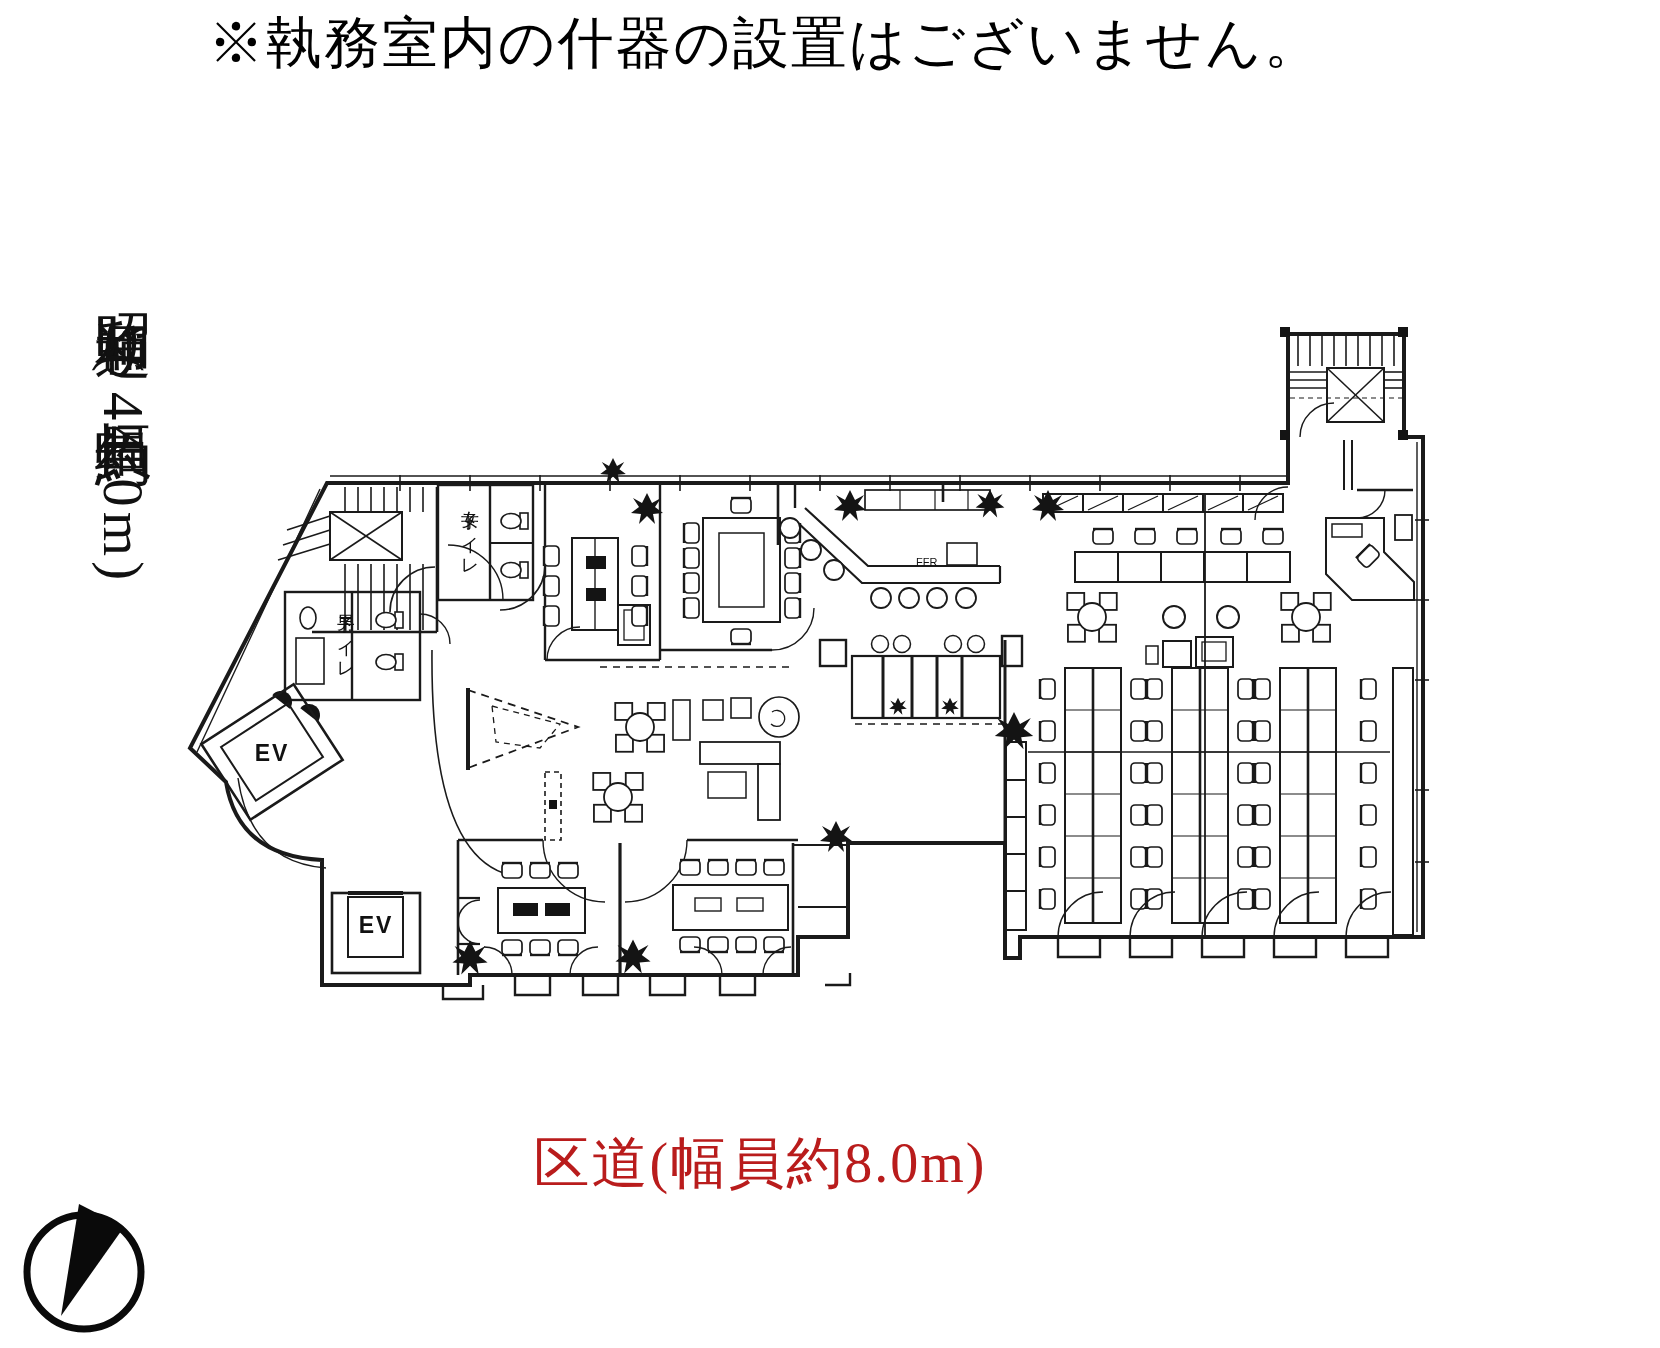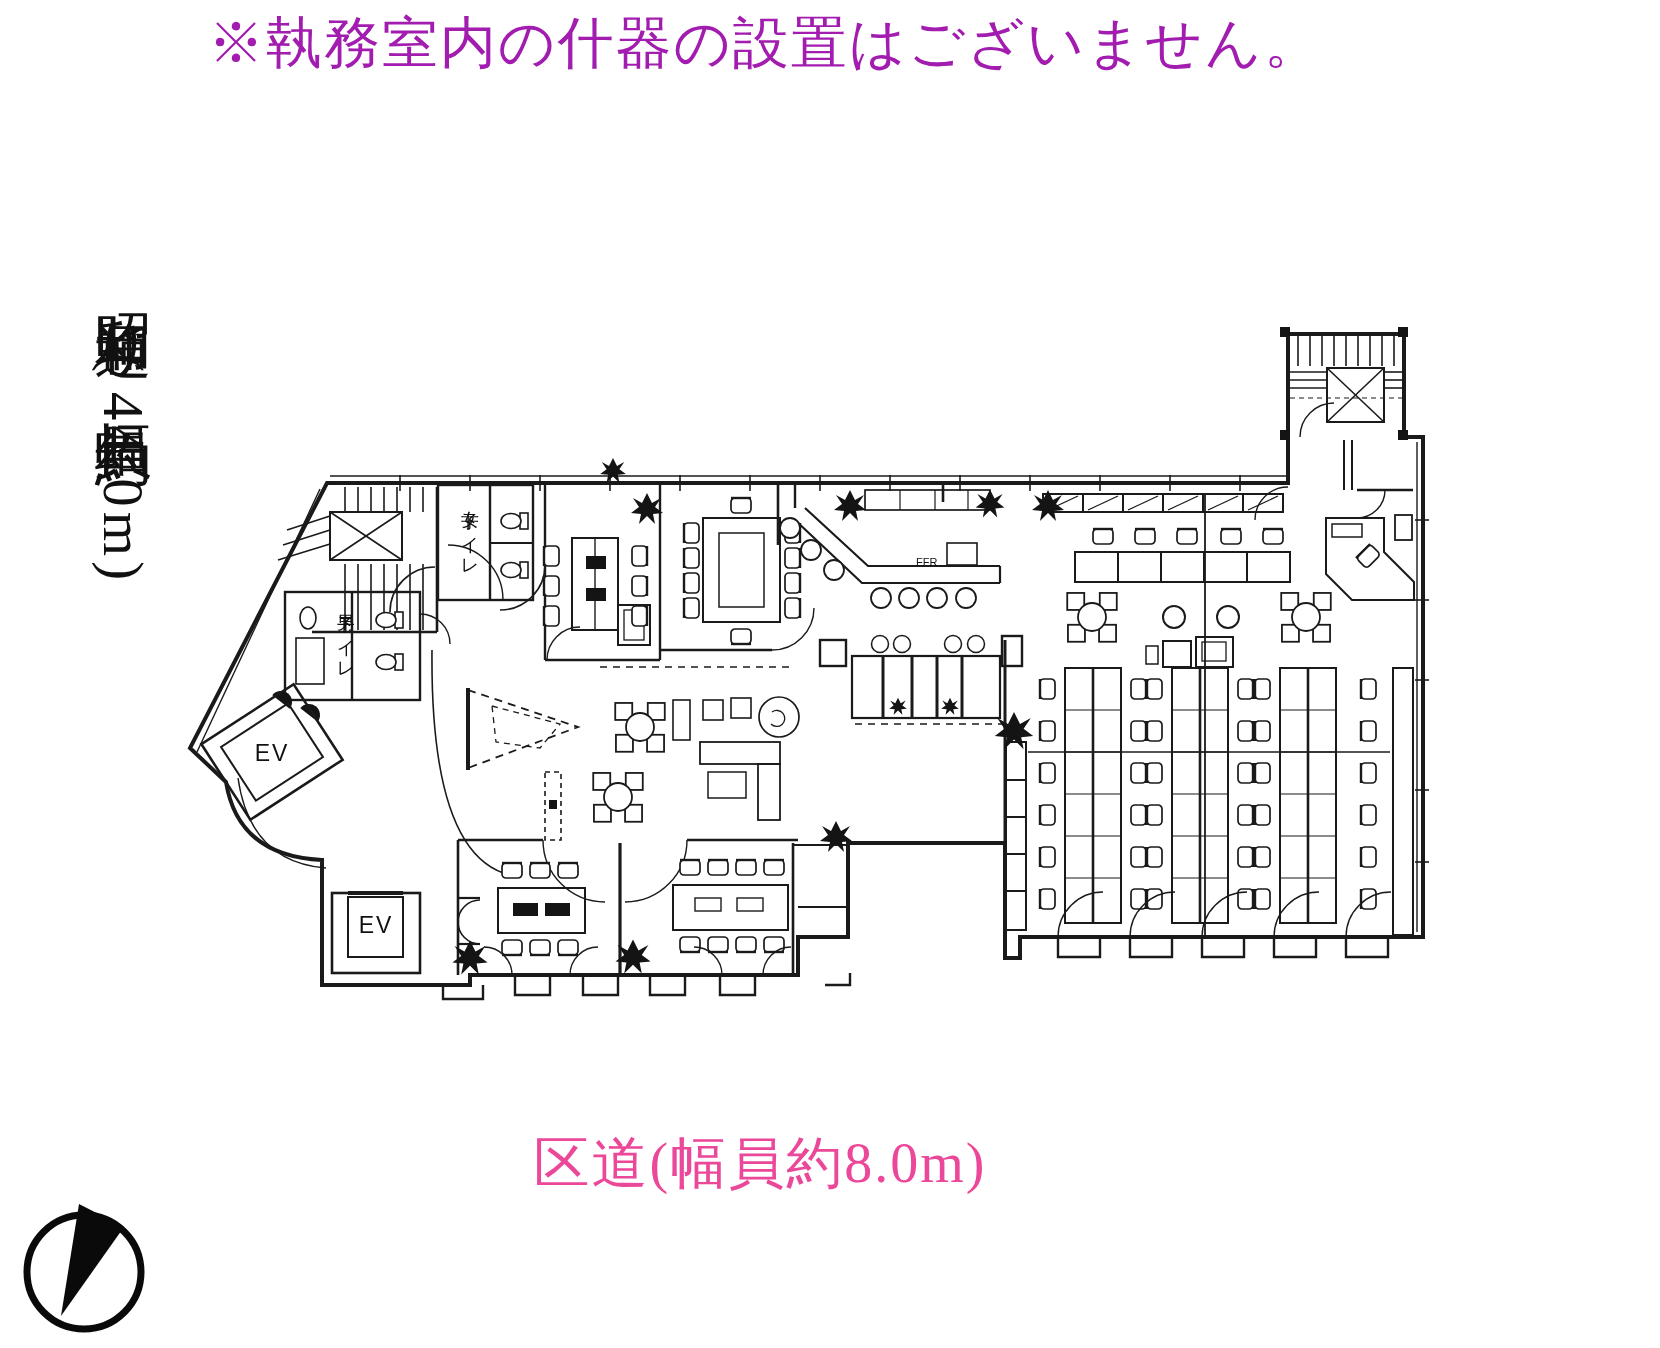--- a/index.html
+++ b/index.html
@@ -3,39 +3,39 @@
 <meta charset="utf-8">
 <style>
   html,body{margin:0;padding:0;background:#fff;}
   .page{
     position:relative; width:1660px; height:1348px; background:#ffffff;
     overflow:hidden; color:#111;
     font-family:"Liberation Serif","DejaVu Serif",serif;
   }
   .note-title{
     position:absolute; left:85px; top:6px; width:1360px;
-    text-align:center; font-size:56px; letter-spacing:2px; color:#a21caf;
+    text-align:center; font-size:56px; letter-spacing:2px; color:#000000;
     font-family:"Liberation Serif","DejaVu Serif",serif;
     white-space:nowrap;
   }
   .road-left{
     position:absolute; left:84px; top:268px; height:710px;
     writing-mode:vertical-rl; text-orientation:mixed;
     font-size:57px; letter-spacing:5px; color:#111; white-space:nowrap;
   }
   .road-bottom{
     position:absolute; left:0px; top:1126px; width:1520px; text-align:center;
-    font-size:56px; letter-spacing:2px; color:#ec4899; white-space:nowrap;
+    font-size:56px; letter-spacing:2px; color:#b91c1c; white-space:nowrap;
   }
   .plan-label{
     position:absolute; color:#111;
     font-family:"Liberation Sans","DejaVu Sans",sans-serif;
   }
   .lbl-v{ writing-mode:vertical-rl; text-orientation:upright; }
-  .lbl-ev{ font-size:23px; letter-spacing:2px; text-align:center; width:48px; }
+  .lbl-ev{ font-size:23px; letter-spacing:2px; text-align:center; width:48px;font-weight:bold; }
   .lbl-toilet{ font-size:18px; letter-spacing:2px; }
   .lbl-tiny{ font-size:11px; letter-spacing:0px;margin-top:9px; }
   svg{ display:block; }
   .ink{ stroke:#1a1a1a; fill:none; }
 </style>
 </head>
 <body>
 
 <div class="page">
 

